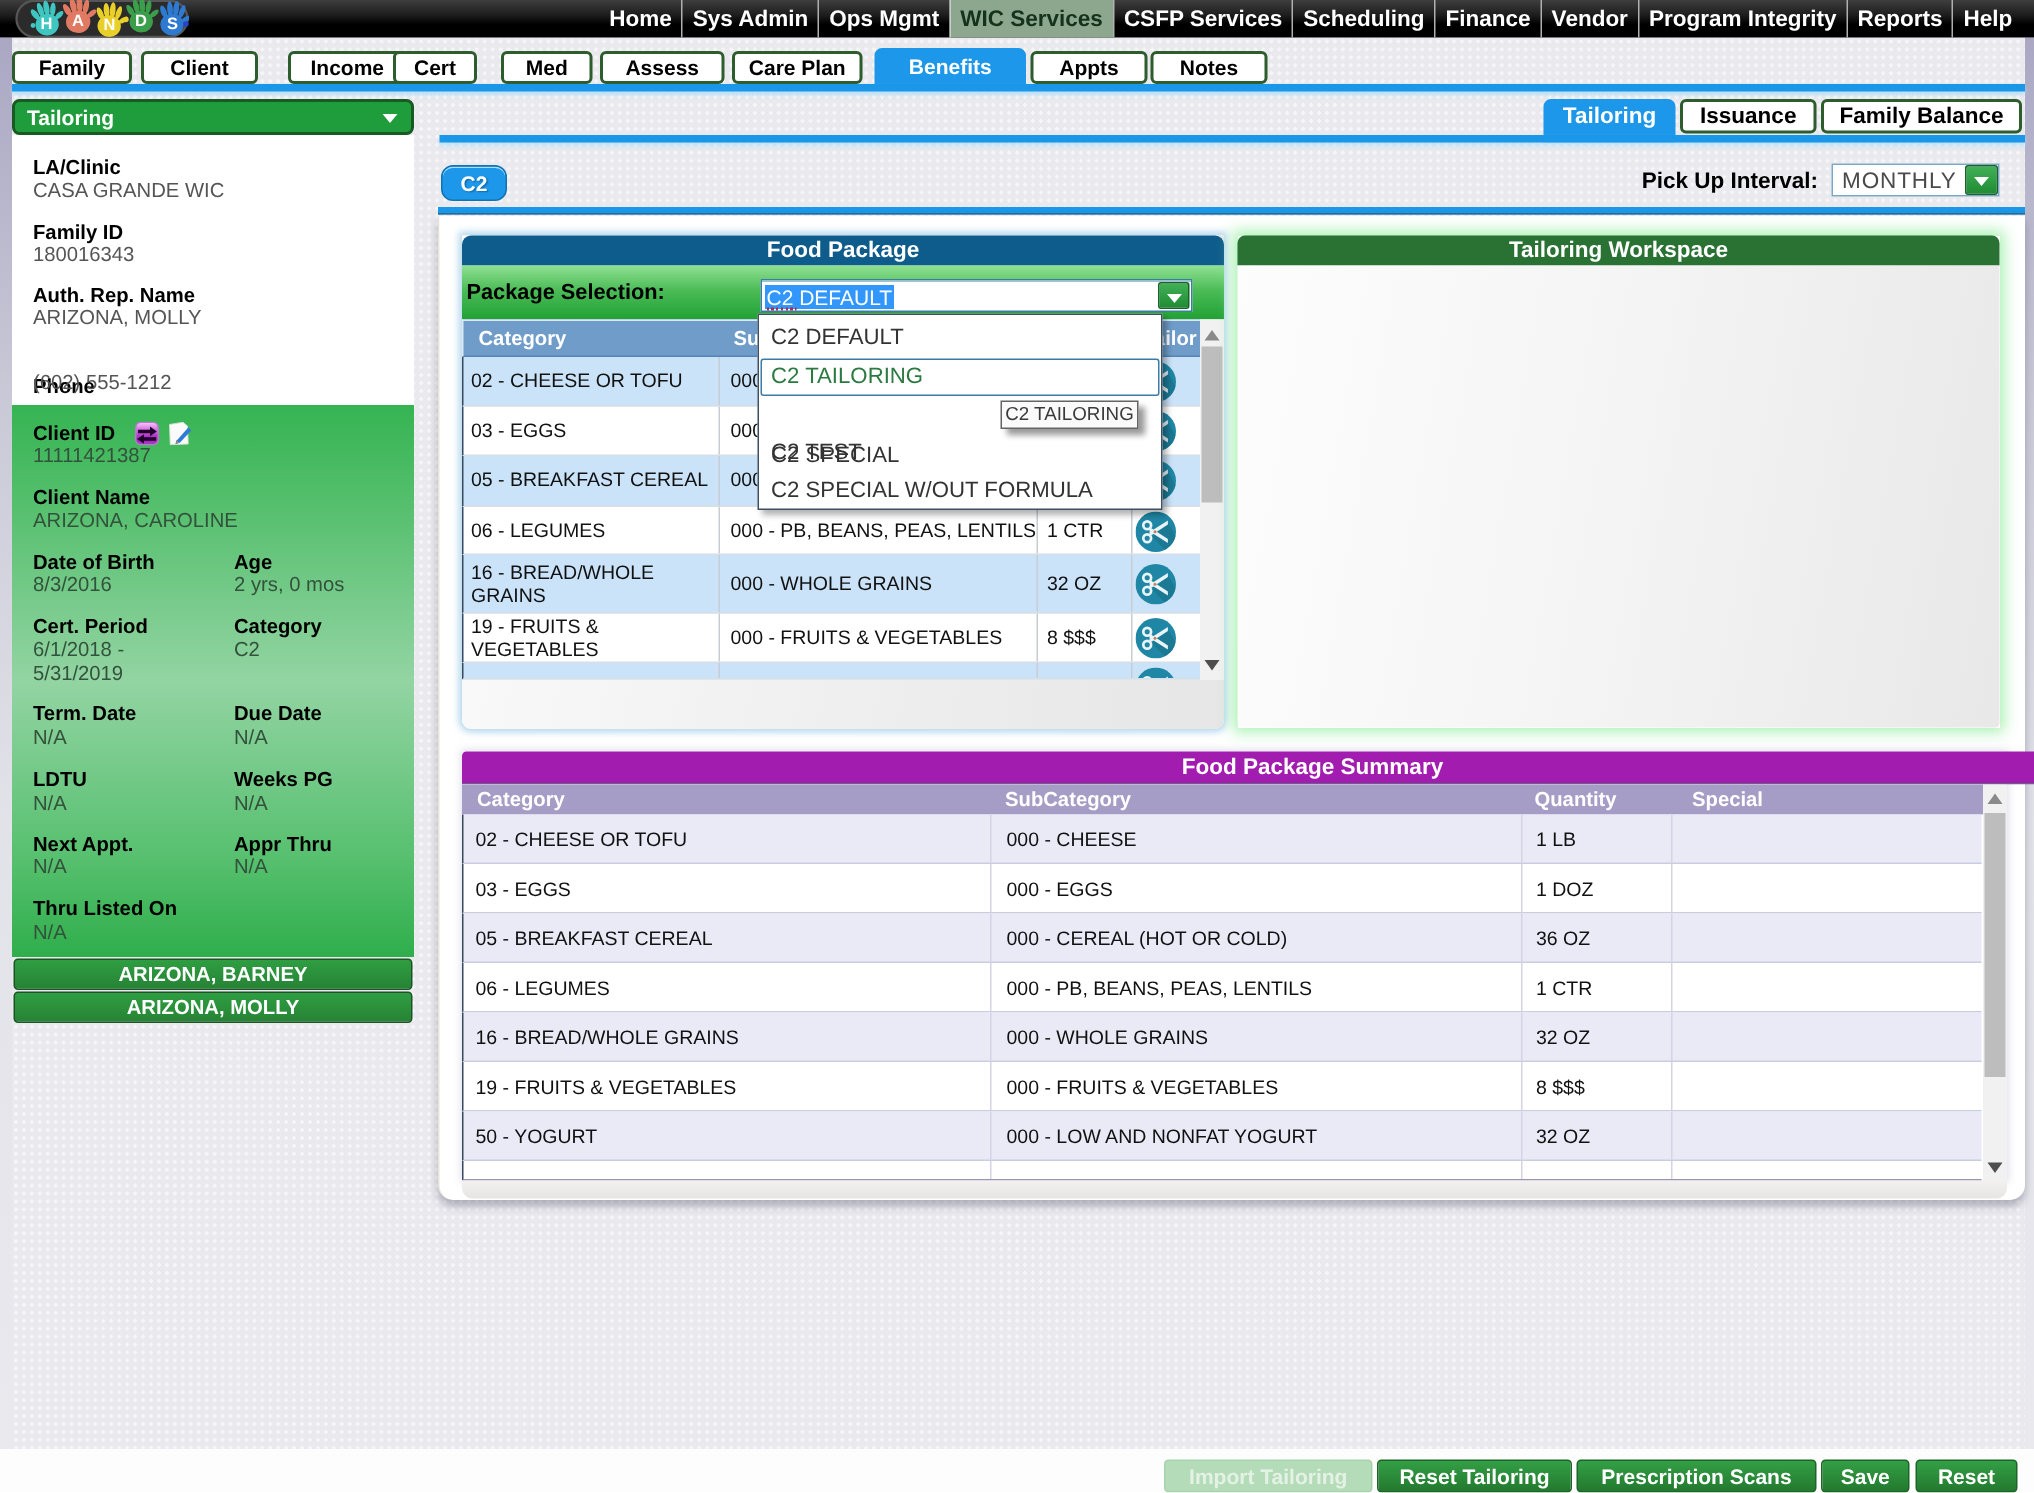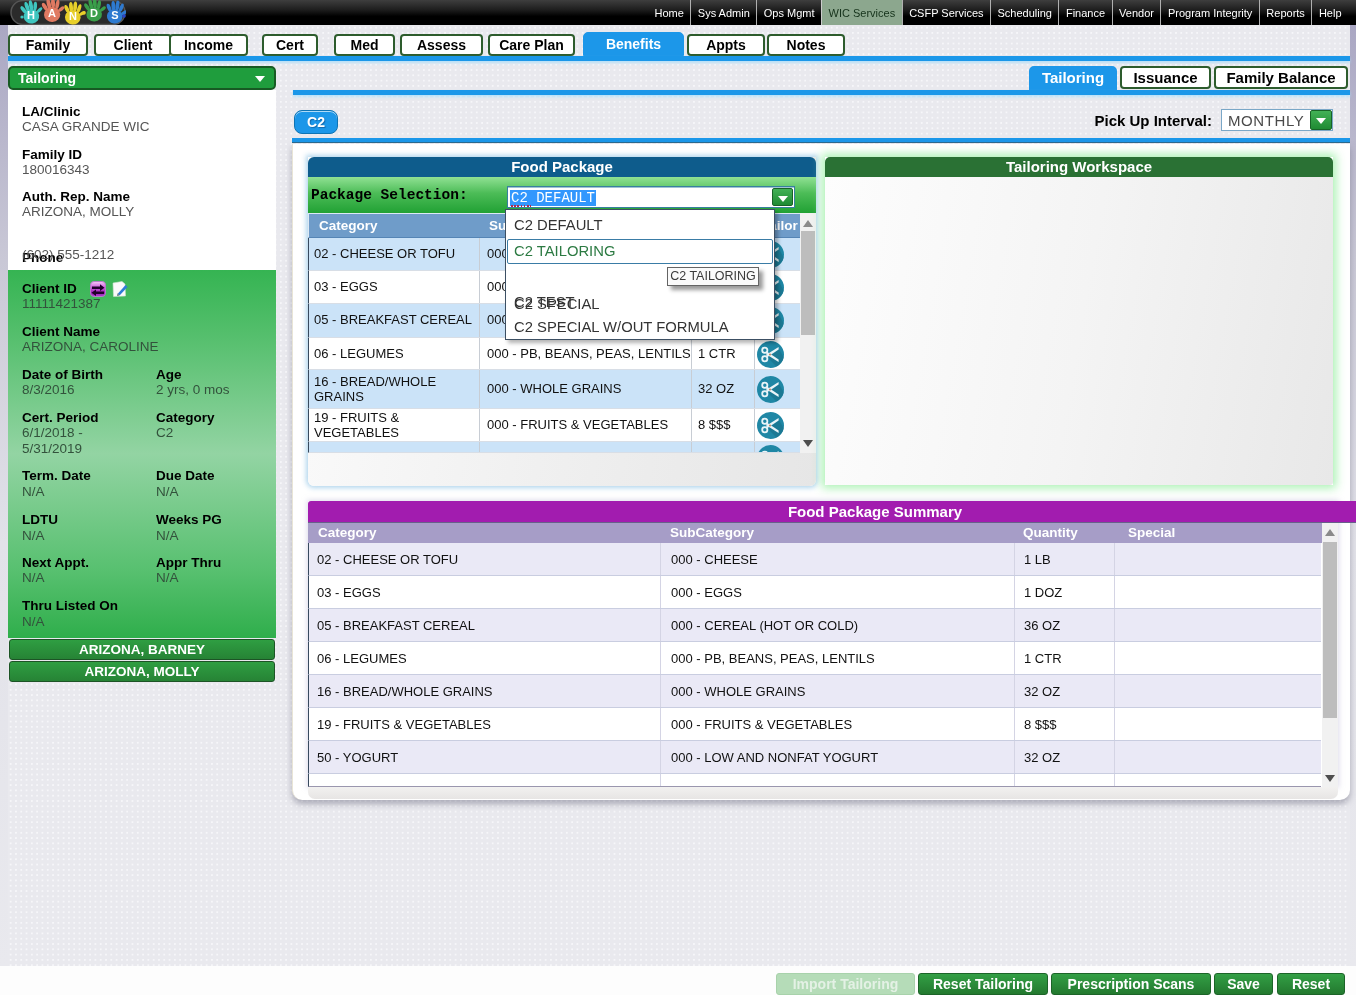--- a/index.html
+++ b/index.html
@@ -14,21 +14,21 @@
   background-size:5.3px 5.3px;
 }
 #lmargin { left:0; top:25px; width:8px; height:941px;
   background:linear-gradient(180deg,#aaa7c3 0%, #c9c8d6 25%, #e2e2e9 55%, #e9e9ee 100%); }
 #rmargin { left:1350px; top:25px; width:6px; height:941px;
   background:linear-gradient(180deg,#aaa7c3 0%, #c9c8d6 25%, #e2e2e9 55%, #e9e9ee 100%); }
 
 #topbar { left:0; top:0; width:1356px; height:25px;
   background:linear-gradient(180deg,#3e3e3e 0%, #1d1d1d 40%, #000 65%); }
 #nav { position:absolute; right:8px; top:0; height:25px; display:flex; align-items:stretch; }
-#nav .it { color:#fff; font-size:11px; font-weight:normal; padding:0 6.5px; display:flex; align-items:center; border-left:1px solid #b0b0b0; }
+#nav .it { color:#fff; font-size:15px; font-weight:bold; padding:0 6.5px; display:flex; align-items:center; border-left:1px solid #b0b0b0; }
 #nav .it.first { border-left:none; }
 #nav .it.act { background:#8ca78e; color:#15321a; border-left-color:#ccc; }
 
 .tab { position:absolute; top:34px; height:22px; background:#fff; border:2px solid #2d5c2d; border-radius:4px;
   color:#000; font-size:14px; font-weight:bold; text-align:center; line-height:18px; }
 .tab.blue { top:32px; height:24px; background:#1c97e9; border:1px solid #1c97e9; border-radius:5px 5px 0 0; color:#fff; line-height:23px; }
 #bluestrip1 { left:8px; top:56px; width:1342px; height:5px; background:#1b97e9; box-shadow:0 2px 3px rgba(165,220,250,0.75); }
 
 #sbhead { left:8px; top:66px; width:268px; height:24px; background:#1f9d3d; border:2px solid #175a23; border-radius:5px;
   color:#fff; font-weight:bold; font-size:14px; line-height:20px; padding-left:8px; }
@@ -62,21 +62,21 @@
 
 #bigpanel { left:292px; top:144px; width:1058px; height:656px; background:#fff;
   border-left:1px solid #e9e5d6; border-radius:0 0 10px 10px;
   box-shadow:0 4px 6px rgba(110,110,130,0.5); }
 
 #fp { left:308px; top:157px; width:508px; height:329px; border-radius:0 0 6px 6px;
   background:linear-gradient(100deg,#fbfbfb 0%, #f0f0f0 50%, #e6e6e6 100%);
   box-shadow:0 0 5px 2px rgba(170,210,235,0.9); }
 #fphead { left:0; top:0; width:508px; height:20px; background:#0e5c8c; border-radius:6px 6px 0 0;
   color:#fff; font-size:15px; font-weight:bold; text-align:center; line-height:20px; }
-#fpsel { left:0; top:20px; width:508px; height:36px; background:linear-gradient(180deg,#90e193 0%, #4cbc57 45%, #21a134 100%);font-family:Liberation Mono, monospace; }
+#fpsel { left:0; top:20px; width:508px; height:36px; background:linear-gradient(180deg,#90e193 0%, #4cbc57 45%, #21a134 100%); }
 #fpsel .lbl { position:absolute; left:3px; top:10px; font-size:14.5px; font-weight:bold; color:#000; }
 #combo { position:absolute; left:199px; top:9px; width:288px; height:22px; background:#fff; border:1px solid #38809f; box-shadow:inset 0 1px 0 #9fc3d2; }
 #combo .seltext { position:absolute; left:2px; top:3px; font-size:14px; background:#3297fd; color:#fff; padding:0 1px; }
 #combo .squig { position:absolute; left:3px; top:18px; width:20px; height:2px;
   background-image:repeating-linear-gradient(90deg,#b02a50 0 1.6px, rgba(0,0,0,0) 1.6px 3.2px); }
 #combo .btn { position:absolute; right:1px; top:1px; width:21px; height:18px; background:linear-gradient(180deg,#42b156,#1f8b33); border:1px solid #186327; border-radius:2px; }
 
 #fptable { left:0; top:56px; width:508px; height:240px; background:#fff; }
 #fpthead { position:absolute; left:0; top:0; width:492px; height:25px; background:#6f9cc9; border-bottom:1px solid #5585b5; border-top:1px solid #dce8f4; border-left:1px solid #dce8f4; }
 #fpthead span { position:absolute; top:4px; color:#fff; font-size:13.5px; font-weight:bold; }
@@ -191,21 +191,21 @@
       <div class="it">Scheduling</div>
       <div class="it">Finance</div>
       <div class="it">Vendor</div>
       <div class="it">Program Integrity</div>
       <div class="it">Reports</div>
       <div class="it">Help</div>
   </div>
 </div>
 <div class="tab" style="left:8px; width:80px;">Family</div>
 <div class="tab" style="left:94px; width:78px;">Client</div>
-<div class="tab" style="left:169px; width:79px;">Income</div>
+<div class="tab" style="left:192px; width:79px;">Income</div>
 <div class="tab" style="left:262px; width:56px;">Cert</div>
 <div class="tab" style="left:334px; width:61px;">Med</div>
 <div class="tab" style="left:400px; width:83px;">Assess</div>
 <div class="tab" style="left:488px; width:87px;">Care Plan</div>
 <div class="tab blue" style="left:583px; width:101px;">Benefits</div>
 <div class="tab" style="left:687px; width:78px;">Appts</div>
 <div class="tab" style="left:767px; width:78px;">Notes</div>
 <div class="abs" id="bluestrip1"></div>
 
 <div class="abs" id="sbhead">Tailoring<span class="arr"></span></div>

